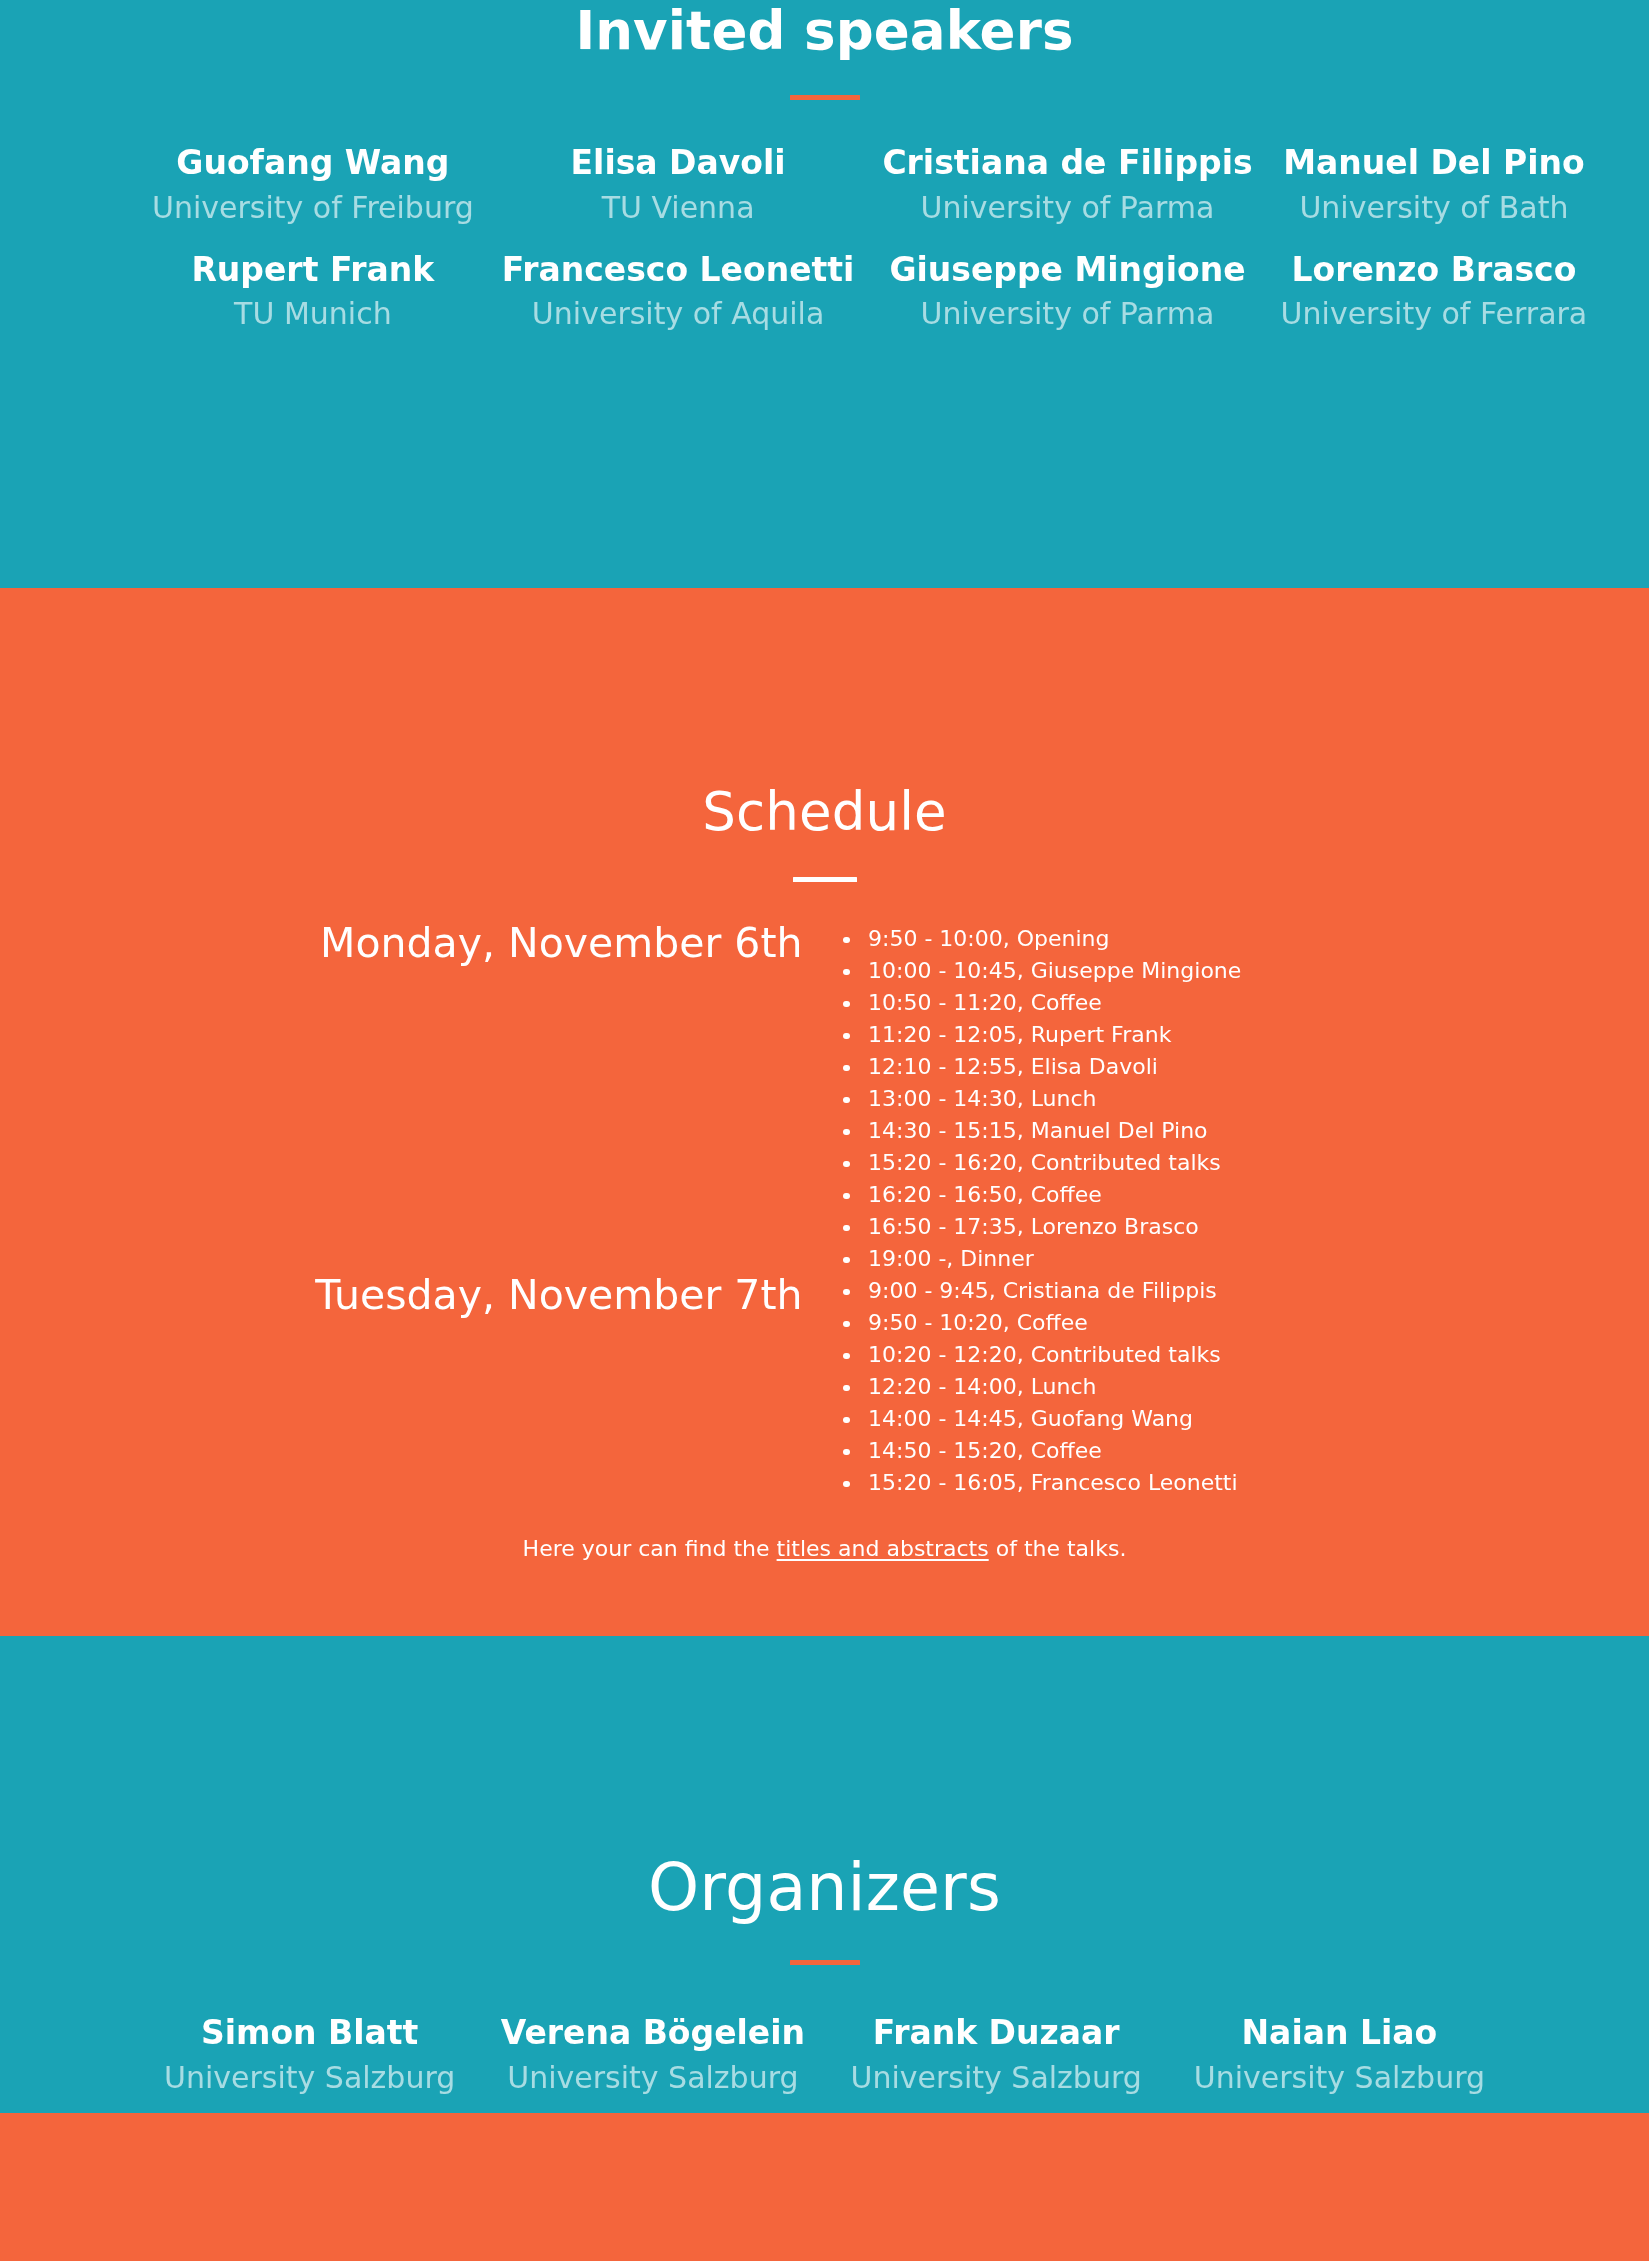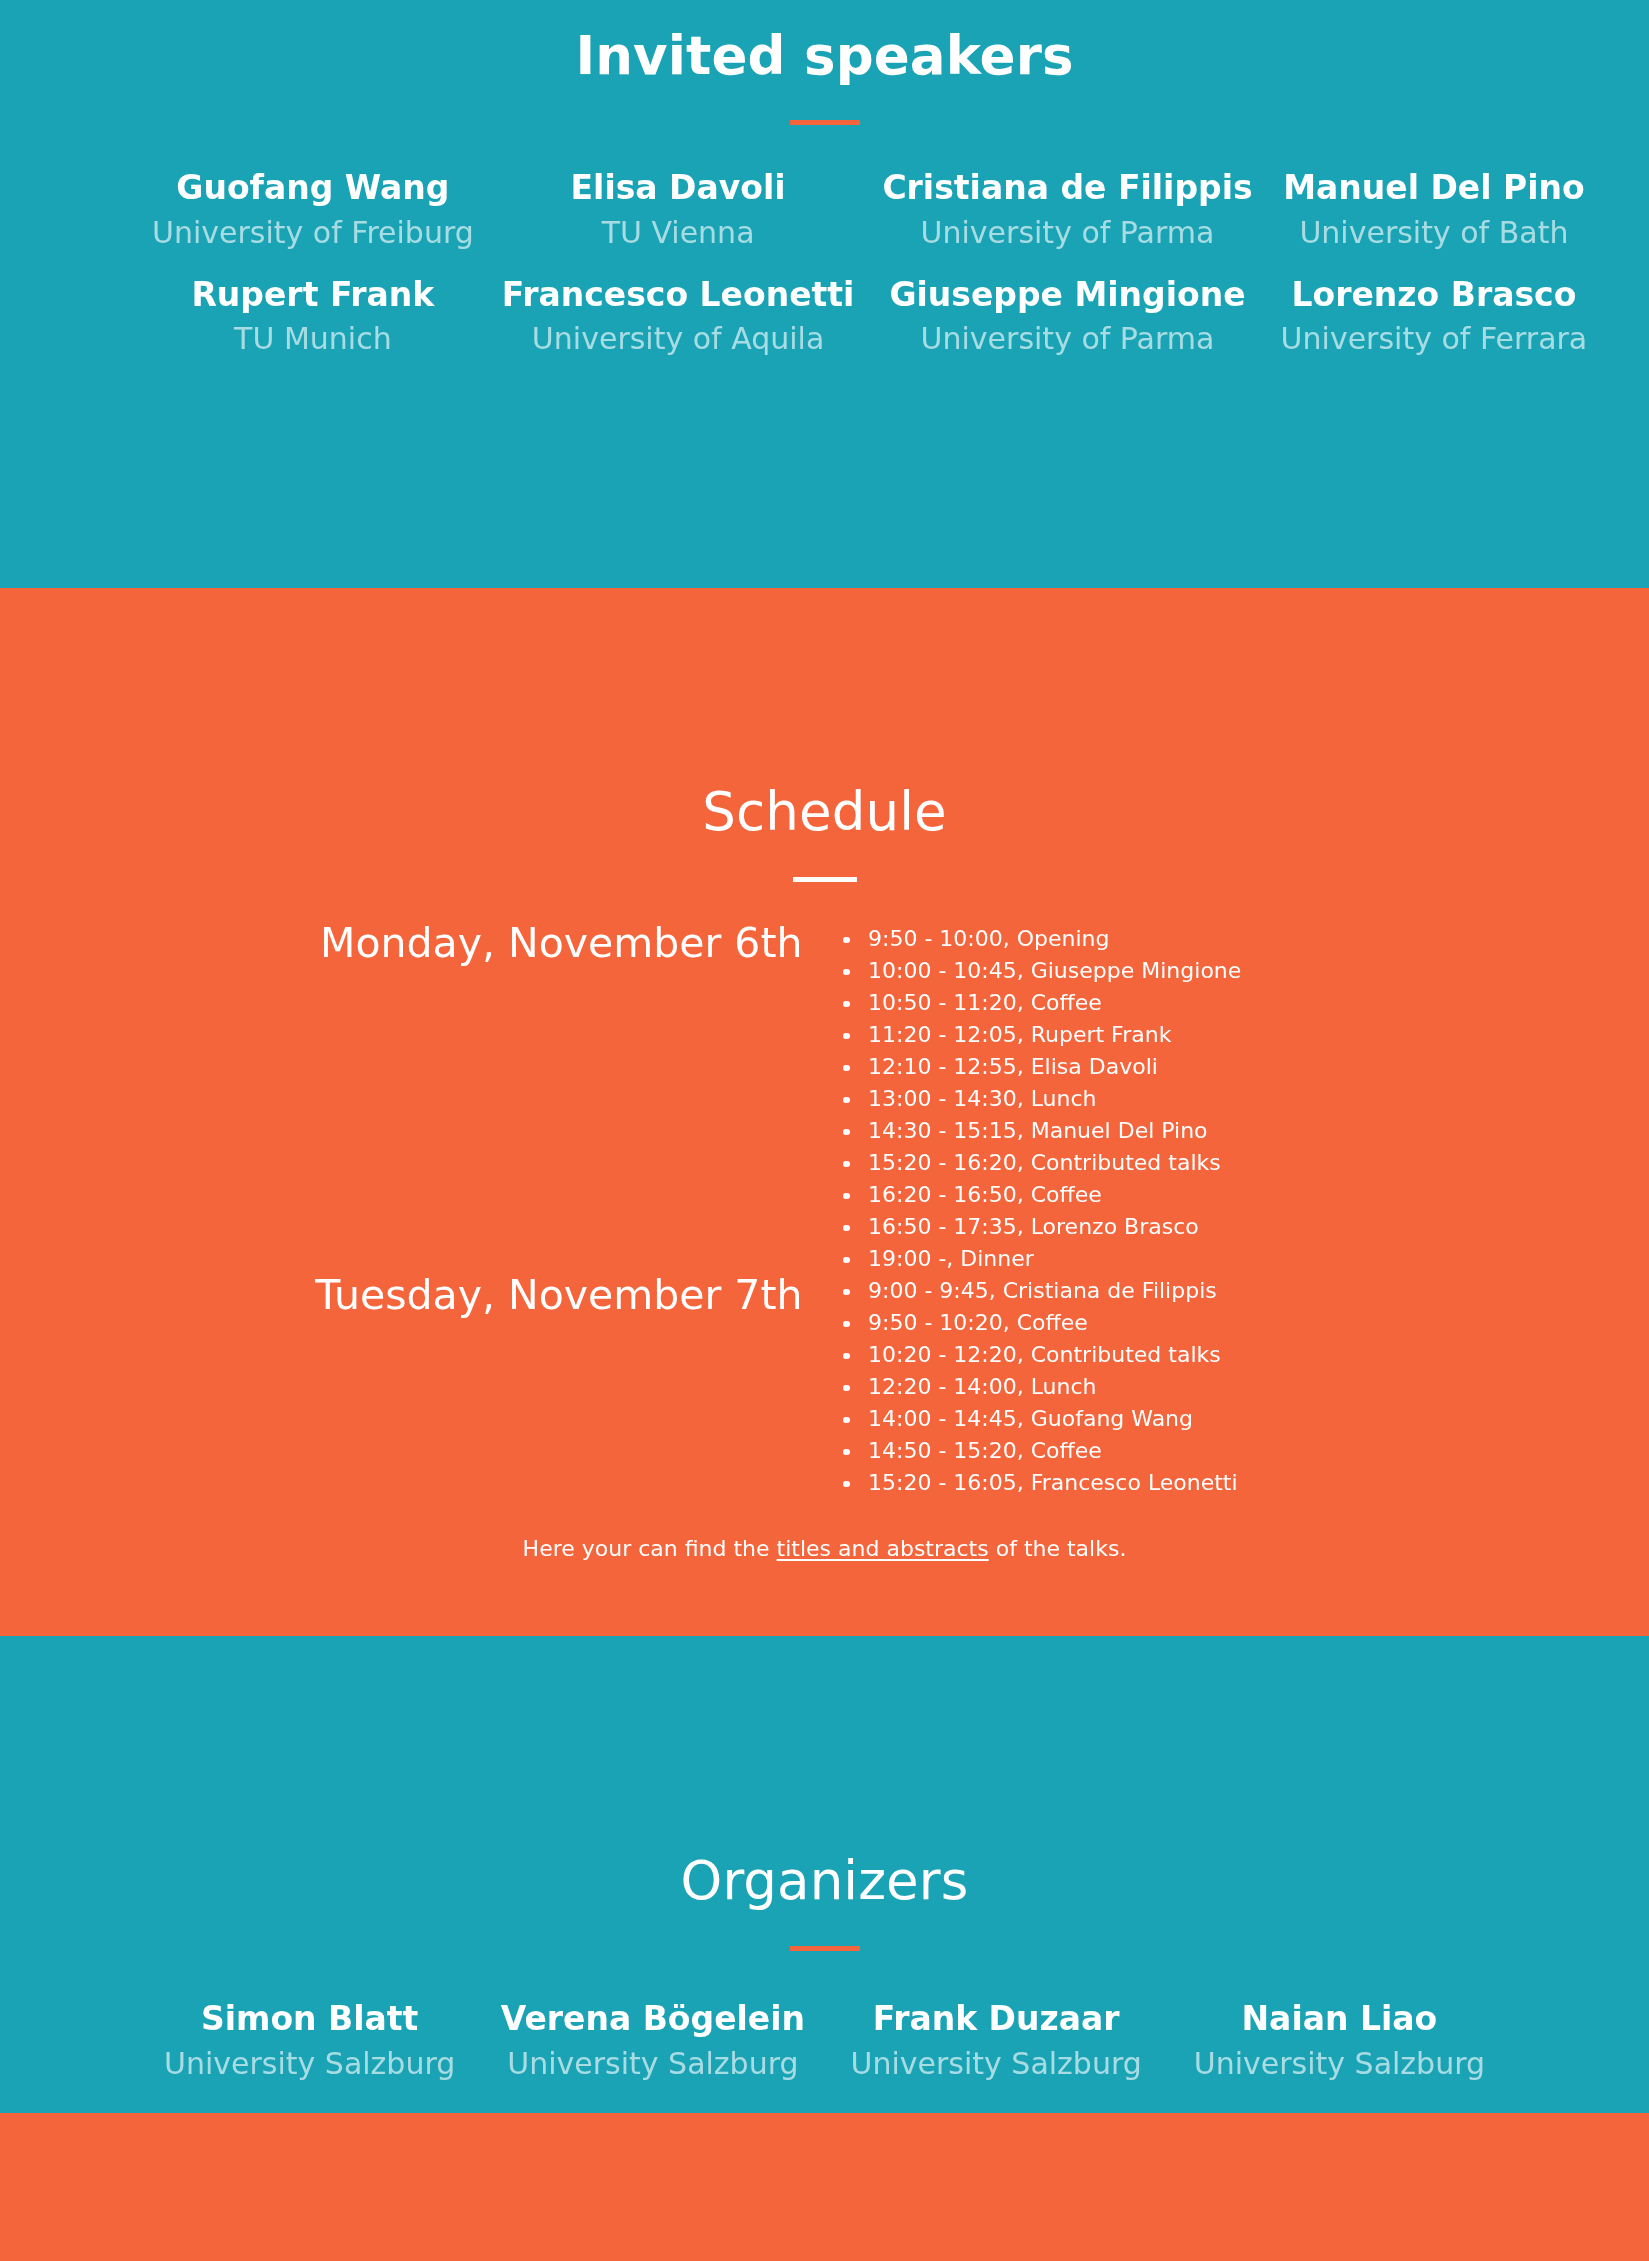--- a/index.html
+++ b/index.html
@@ -26,23 +26,23 @@
   .section--teal   { background: #1AA3B5; }
   .section--orange { background: #F4653C; }
 
   
   .section-title {
     text-align: center;
     color: #ffffff;
     font-weight: 600;
     letter-spacing: 0.1px;
   }
-  .section-title--speakers  { font-size: 53px; padding-top: 25px; font-weight: 600; }
+  .section-title--speakers  { font-size: 53px; font-weight: 600; }
   .section-title--schedule  { font-size: 53px; padding-top: 0;   font-weight: 400; }
-  .section-title--organizers{ font-size: 53px; padding-top: 0;   font-weight: 400; }
+  .section-title--organizers{ font-size: 65px; padding-top: 0;   font-weight: 400; }
 
   .rule {
     height: 5.4px;
     width: 70px;
     margin: 0 auto;
     border-radius: 0.6px;
   }
   .rule--orange { background: #F4653C; }
   .rule--white  { background: #ffffff; height: 4.8px; width: 64px; }
 

